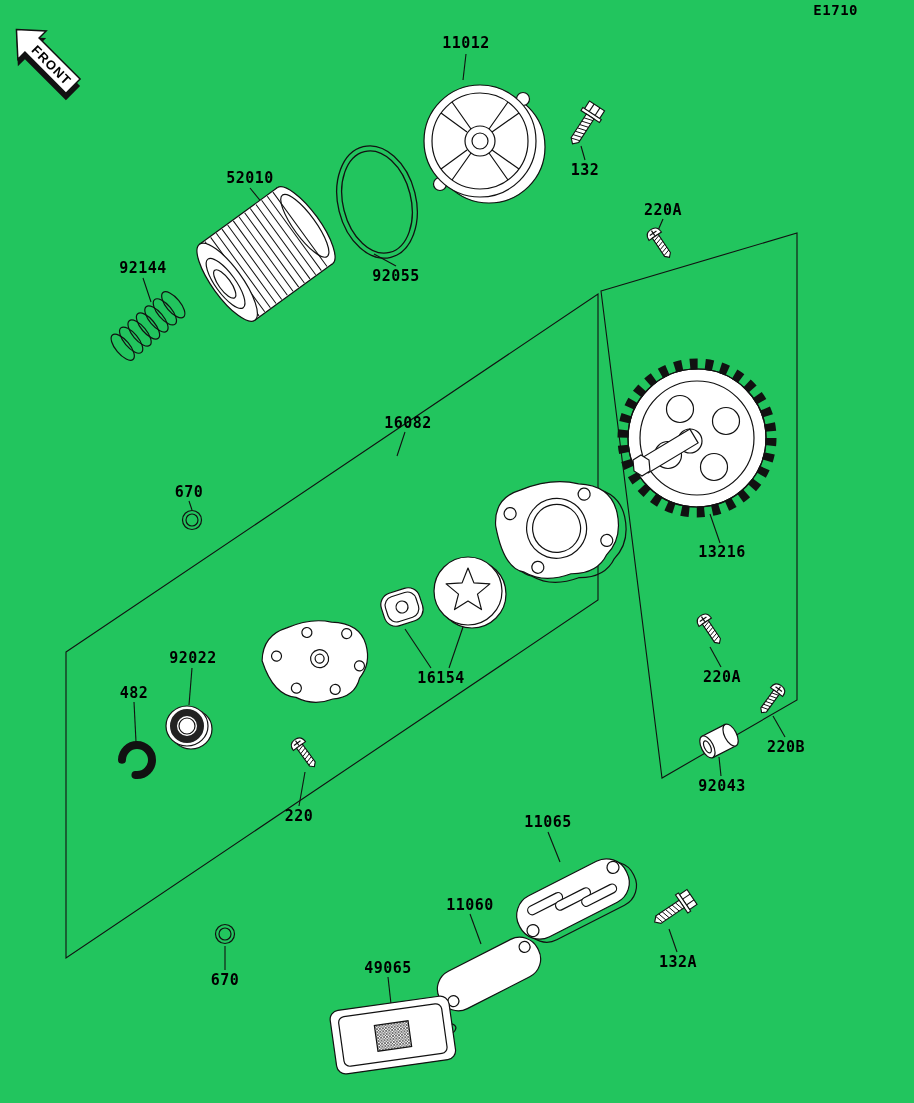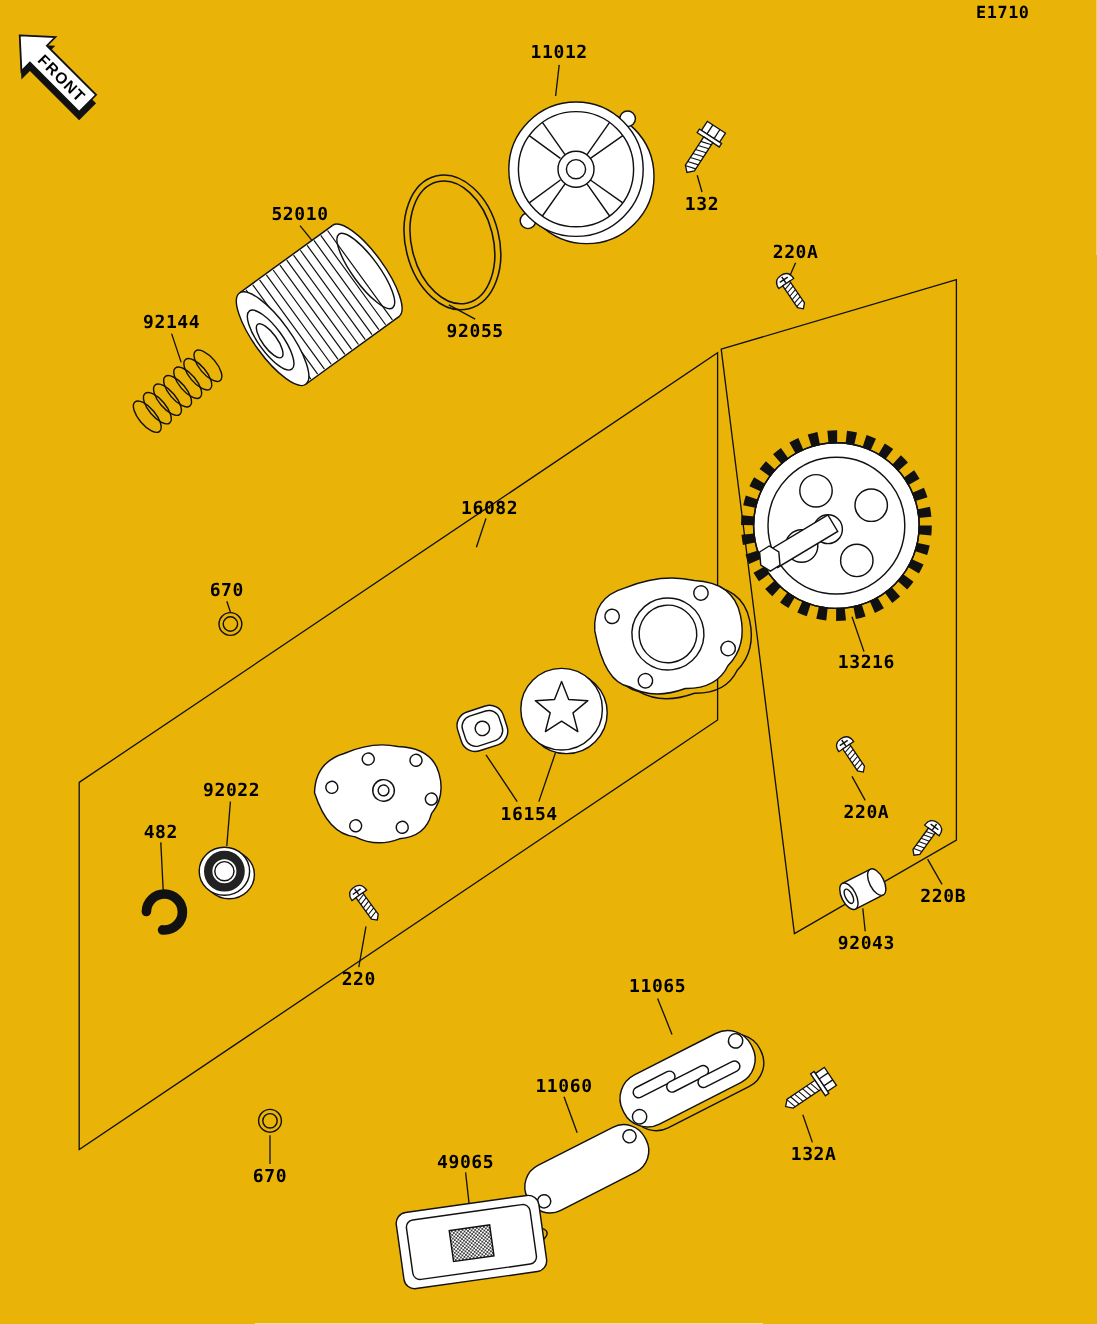--- a/index.html
+++ b/index.html
@@ -1,16 +1,16 @@
 <!DOCTYPE html>
 <html><head>
 <meta charset="utf-8">
 <style>
   html,body{margin:0;padding:0;background:#fff;}
-  .stage{width:914px;height:1103px;background:#eab308;position:relative;overflow:hidden;}
+  .stage{width:914px;height:1103px;background:#22c55e;position:relative;overflow:hidden;}
   svg{display:block;}
   text.part-label{
     font-family:"DejaVu Sans Mono","Liberation Mono",monospace;
     font-size:15px;font-weight:bold;fill:#000;letter-spacing:.5px;
   }
   text.code-label{
     font-family:"DejaVu Sans Mono","Liberation Mono",monospace;
     font-size:14px;font-weight:bold;fill:#000;letter-spacing:.5px;
   }
   text.front-label{

